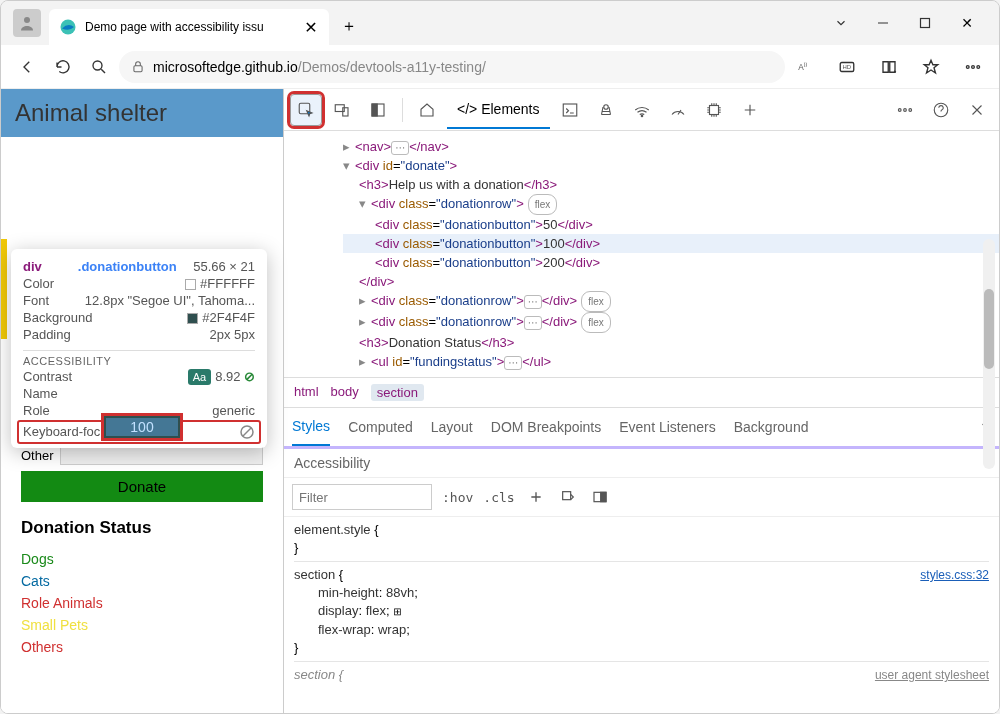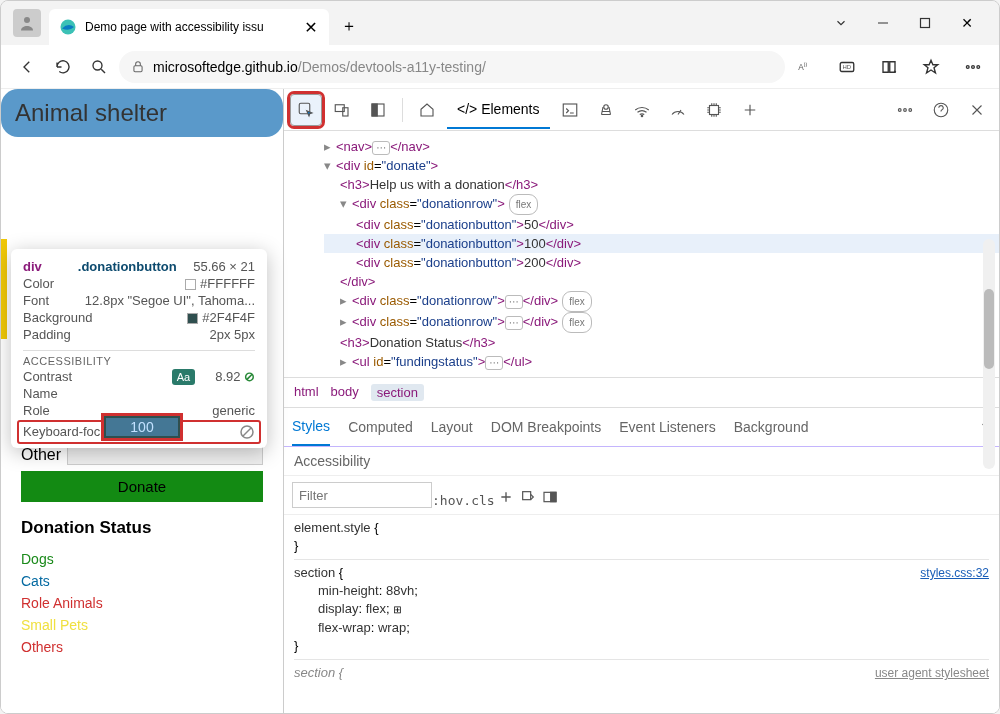--- a/index.html
+++ b/index.html
@@ -26,46 +26,46 @@
 .urlbar .url { flex: 1; white-space: nowrap; overflow: hidden; }
 .urlbar .url .gray { color: #888; }
 .right-icons { display: flex; gap: 10px; }
 .right-icons .nav-btn { width: 32px; }
 
 
 .content { flex: 1; display: flex; position: relative; background: #fff; overflow: hidden; }
 
 
 .page { width: 282px; background: #fff; position: relative; }
-.page-header { background: #5a99ca; color: #333; padding: 10px 14px; font-size: 24px; font-weight: 300; border-radius: 17px; }
+.page-header { background: #5a99ca; color: #333; padding: 10px 14px; font-size: 24px; font-weight: 300; }
 .yellow-strip { position: absolute; left: 0; top: 150px; width: 6px; height: 100px; background: #f0c808; }
 
 
 .inspect-tooltip { position: absolute; left: 10px; top: 160px; width: 256px; background: #fff; border-radius: 6px; box-shadow: 0 4px 20px rgba(0,0,0,0.25); padding: 10px 12px; font-size: 13px; }
 .inspect-tooltip .selector { font-weight: 600; }
 .inspect-tooltip .selector .tag { color: #8a1a7a; }
-.inspect-tooltip .selector .cls { color: #0c4a6e; margin-left: 36px; }
+.inspect-tooltip .selector .cls { color: #3b82f6; margin-left: 36px; }
 .inspect-tooltip .dims { float: right; color: #555; }
 .inspect-tooltip .row { display: flex; justify-content: space-between; margin-top: 2px; color: #555; }
 .inspect-tooltip .row .swatch { display: inline-block; width: 11px; height: 11px; border: 1px solid #aaa; margin-right: 4px; vertical-align: middle; }
 .inspect-tooltip hr { border: none; border-top: 1px solid #ddd; margin: 8px 0 4px; }
 .inspect-tooltip .section-label { font-size: 11px; letter-spacing: 0.5px; color: #666; }
-.inspect-tooltip .aa-badge { background: #2a7a6a; color: #fff; font-size: 11px; padding: 2px 5px; border-radius: 3px; margin-right: 20px; }
+.inspect-tooltip .aa-badge { background: #2a7a6a; color: #fff; font-size: 11px; padding: 2px 5px; border-radius: 3px; margin-right: 4px; }
 .inspect-tooltip .check { color: #2a8a3a; font-weight: bold; }
 .kbd-row { border: 2px solid #d03030; border-radius: 3px; padding: 2px 4px; margin: 2px -6px -6px -6px; }
 .no-icon { width: 16px; height: 16px; }
 .no-icon circle { fill: none; stroke: #888; stroke-width: 1.5; }
 .no-icon line { stroke: #888; stroke-width: 1.5; }
 
 
 .donation-row { display: flex; gap: 4px; margin: 22px 20px 6px 20px; }
 .donation-btn { flex: 1; background: #2F4F4F; color: #fff; text-align: center; padding: 4px 0; font-size: 14px; }
 .donation-btn.hl { outline: 3px solid #d03030; outline-offset: -1px; position: relative; }
 .donation-btn.hl::after { content:''; position:absolute; inset:3px; background: rgba(100,180,255,0.4); }
-.other-row { display: flex; margin: 4px 20px; align-items: center; font-size: 16px; }
+.other-row { display: flex; margin: 4px 20px; align-items: center; font-size: 13px; }
 .other-row .other-label { margin-right: 6px; }
 .other-row .other-input { flex: 1; height: 20px; background: #eee; border: 1px solid #ccc; }
 .donate-btn { margin: 6px 20px; background: #138a13; color: #000000; text-align: center; padding: 7px; font-size: 15px; }
 .page h3 { margin: 16px 20px 10px; font-size: 17px; font-weight: 700; }
 .status-list { margin: 0 20px; list-style: none; font-size: 14px; }
 .status-list li { padding: 3px 0; }
 .status-list li.dogs { color: #1a8a1a; }
 .status-list li.cats { color: #0369a1; }
 .status-list li.farm { color: #d03030; }
 .status-list li.small { color: #f0e040; }
@@ -79,47 +79,47 @@
 .dt-btn.hl-red { outline: 3px solid #d03030; outline-offset: 0; }
 .dt-btn svg { width: 18px; height: 18px; stroke: #555; fill: none; stroke-width: 1.5; }
 .dt-sep { width: 1px; height: 24px; background: #ddd; margin: 0 4px; }
 .dt-tab { padding: 10px 10px; font-size: 14px; color: #333; }
 .dt-tab.active { border-bottom: 2px solid #0078d4; color: #000; }
 .dt-toolbar .spacer { flex: 1; }
 
 
 .dom-area { flex: 1; overflow: hidden; display: flex; flex-direction: column; }
 .dom-tree { padding: 6px 0 6px 40px; font-family: Consolas, monospace; font-size: 13px; line-height: 19px; position: relative; overflow: hidden; }
-.dom-tree .line { white-space: nowrap; }
+.dom-tree .line { white-space: nowrap; margin-left: 19px; }
 .dom-tree .indent1 { padding-left: 16px; }
 .dom-tree .indent2 { padding-left: 32px; }
 .dom-tree .arrow { color: #888; display: inline-block; width: 12px; }
 .dom-tree .tag { color: #8a1a7a; }
 .dom-tree .attr { color: #9a5a00; }
 .dom-tree .val { color: #1a3e8a; }
 .dom-tree .text { color: #333; }
 .dom-tree .ellipsis { display: inline-block; border: 1px solid #bbb; border-radius: 3px; padding: 0 3px; font-size: 10px; color: #777; line-height: 12px; vertical-align: middle; }
 .dom-tree .badge { display: inline-block; border: 1px solid #bbb; border-radius: 9px; padding: 0 6px; font-size: 10px; color: #777; margin-left: 4px; }
 .dom-tree .line.selected { background: #e8f0fa; }
 .scrollbar-v { position: absolute; right: 4px; top: 150px; width: 12px; height: 230px; background: #f0f0f0; border-radius: 6px; }
 .scrollbar-v .thumb { position: absolute; top: 50px; left: 1px; right: 1px; height: 80px; background: #bbb; border-radius: 5px; }
 
 
 .breadcrumb { border-top: 1px solid #ddd; padding: 6px 10px; font-size: 13px; display: flex; gap: 12px; }
 .breadcrumb span { color: #8a1a7a; }
 .breadcrumb span.active { background: #e0e8f0; padding: 1px 6px; border-radius: 3px; }
 
 
 .styles-pane { border-top: 1px solid #ddd; display: flex; flex-direction: column; }
-.styles-tabs { display: flex; align-items: center; padding: 0 8px; gap: 18px; font-size: 14px; color: #666; border-bottom: 1px solid #c4b5fd; }
+.styles-tabs { display: flex; align-items: center; padding: 0 8px; gap: 18px; font-size: 14px; color: #666; border-bottom: 3px solid #c4b5fd; }
 .styles-tabs .stab { padding: 10px 0; }
 .styles-tabs .stab.active { color: #0078d4; border-bottom: 2px solid #0078d4; }
 .styles-tabs .chevron { margin-left: auto; }
 .acc-label { padding: 6px 10px; font-size: 14px; color: #666; border-bottom: 1px solid #eee; }
-.filter-row { display: flex; align-items: flex-end; padding: 6px 8px; gap: 0; border-bottom: 1px solid #eee; }
+.filter-row { display: flex; align-items: center; padding: 6px 8px; gap: 10px; border-bottom: 1px solid #eee; }
 .filter-row input { width: 140px; height: 26px; border: 1px solid #ccc; padding: 0 6px; font-size: 13px; }
 .filter-row .fbtn { font-family: Consolas, monospace; font-size: 13px; color: #555; }
 .filter-row .icon-btn { width: 22px; height: 22px; display: flex; align-items: center; justify-content: center; }
 .css-rules { padding: 4px 10px; font-family: Consolas, monospace; font-size: 13px; line-height: 18px; }
 .css-rules .rule { margin-bottom: 4px; position: relative; }
 .css-rules .selector { color: #333; }
 .css-rules .prop { padding-left: 24px; }
 .css-rules .prop .name { color: #333; }
 .css-rules .prop .value { color: #333; }
 .css-rules .source { position: absolute; right: 0; top: 0; color: #1a5eb8; text-decoration: underline; font-size: 12px; }

